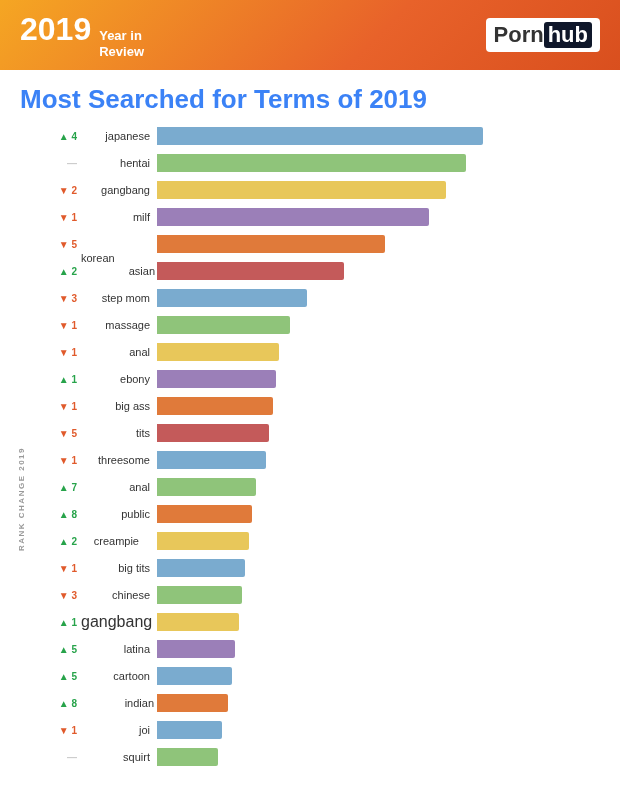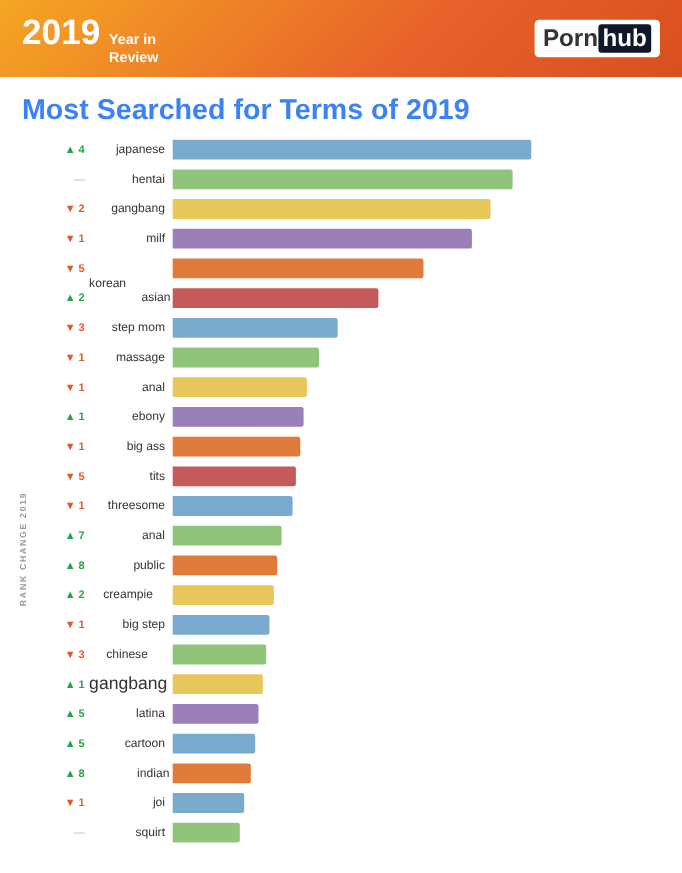--- a/index.html
+++ b/index.html
@@ -298,30 +298,30 @@
       </div>
       <div class="term-label" style="width:76px; font-size:11px; color:#333; text-align:right; padding-right:18px; flex-shrink:0;">creampie</div>
       <div class="bar-area" style="flex:1; display:flex; align-items:center;">
         <div class="bar" style="height:18px; width:92px; background:#e8c75a; border-radius:0 2px 2px 0;"></div>
       </div>
     </div>
       <div class="chart-row">
       <div class="rank-change" style="width:44px; font-size:10px; font-weight:700; text-align:right; padding-right:4px; display:flex; align-items:center; justify-content:flex-end; flex-shrink:0;">
         <span style="color:#e05a2b; font-size:10px; font-weight:700;">▼ 1</span>
       </div>
-      <div class="term-label" style="width:76px; font-size:11px; color:#333; text-align:right; padding-right:7px; flex-shrink:0;">big step</div>
+      <div class="term-label" style="width:76px; font-size:11px; color:#333; text-align:right; padding-right:7px; flex-shrink:0;">big tits</div>
       <div class="bar-area" style="flex:1; display:flex; align-items:center;">
         <div class="bar" style="height:18px; width:88px; background:#7aabcf; border-radius:0 2px 2px 0;"></div>
       </div>
     </div>
       <div class="chart-row">
       <div class="rank-change" style="width:44px; font-size:10px; font-weight:700; text-align:right; padding-right:4px; display:flex; align-items:center; justify-content:flex-end; flex-shrink:0;">
         <span style="color:#e05a2b; font-size:10px; font-weight:700;">▼ 3</span>
       </div>
-      <div class="term-label" style="width:76px; font-size:11px; color:#333; text-align:center; padding-right:7px; flex-shrink:0;">chinese</div>
+      <div class="term-label" style="width:76px; font-size:11px; color:#333; text-align:right; padding-right:7px; flex-shrink:0;">chinese</div>
       <div class="bar-area" style="flex:1; display:flex; align-items:center;">
         <div class="bar" style="height:18px; width:85px; background:#8fc47a; border-radius:0 2px 2px 0;"></div>
       </div>
     </div>
       <div class="chart-row">
       <div class="rank-change" style="width:44px; font-size:10px; font-weight:700; text-align:right; padding-right:4px; display:flex; align-items:center; justify-content:flex-end; flex-shrink:0;">
         <span style="color:#27a34a; font-size:10px; font-weight:700;">▲ 1</span>
       </div>
       <div class="term-label" style="width:76px; font-size:16px; color:#333; text-align:right; padding-right:7px; flex-shrink:0;">gangbang</div>
       <div class="bar-area" style="flex:1; display:flex; align-items:center;">

